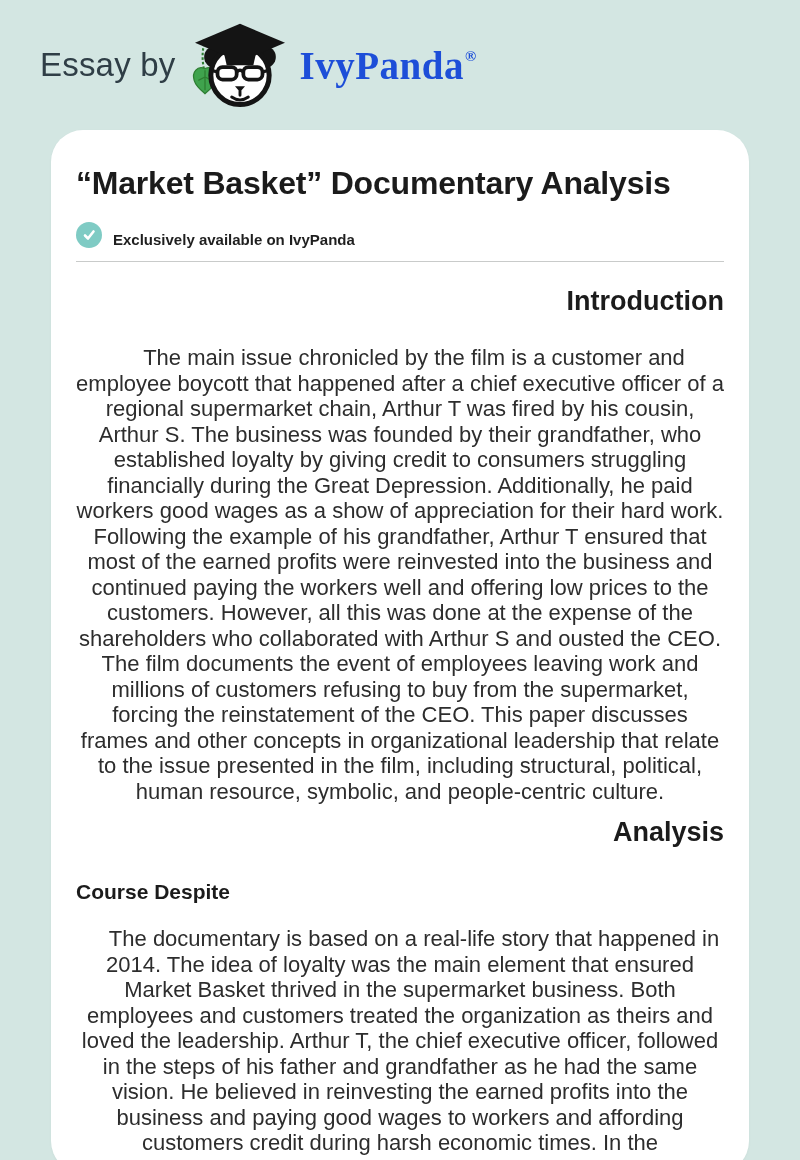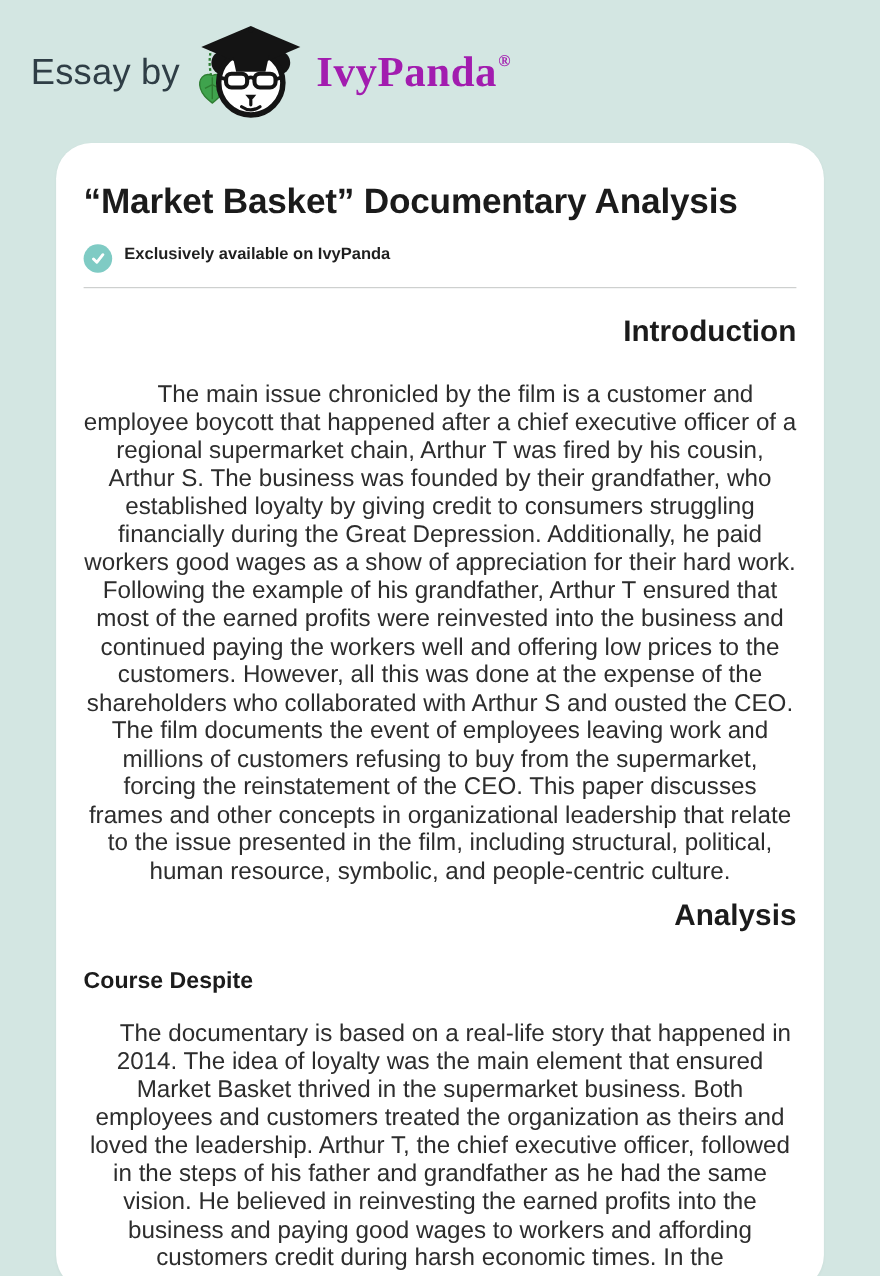--- a/index.html
+++ b/index.html
@@ -12,41 +12,41 @@
     background: #d3e6e2;
     overflow: hidden;
     font-family: "Liberation Sans", sans-serif;
   }
 
   
   .header {
     height: 130px;
     display: flex;
     align-items: center;
-    padding-left: 28px;
+    padding-left: 40px;
     box-sizing: border-box;
   }
   .essay-by {
     font-size: 33px;
     color: #2f3e46;
     letter-spacing: 0.2px;
     margin-right: 14px;
   }
   .logo-wrap {
     width: 100px;
     height: 96px;
     margin-right: 10px;
     position: relative;
     top: 2px;
   }
   .brand {
     font-family: "Liberation Serif", serif;
     font-weight: bold;
     font-size: 39px;
-    color: #a21caf;
+    color: #1d4ed8;
     letter-spacing: 0.5px;
   }
   .brand sup {
     font-size: 15px;
     font-weight: bold;
     position: relative;
     top: -4px;
     left: 1px;
   }
 
@@ -65,21 +65,21 @@
   .doc-title {
     font-size: 32px;
     line-height: 1.2;
     font-weight: bold;
     color: #1b1b1b;
     margin: 0 0 20px 0;
     letter-spacing: -0.2px;
   }
   .badge-row {
     display: flex;
-    align-items: flex-start;
+    align-items: flex-end;
     gap: 11px;
     margin-bottom: 13px;
   }
   .badge-circle {
     width: 26px;
     height: 26px;
     border-radius: 50%;
     background: #7fcbc4;
     display: flex;
     align-items: center;

